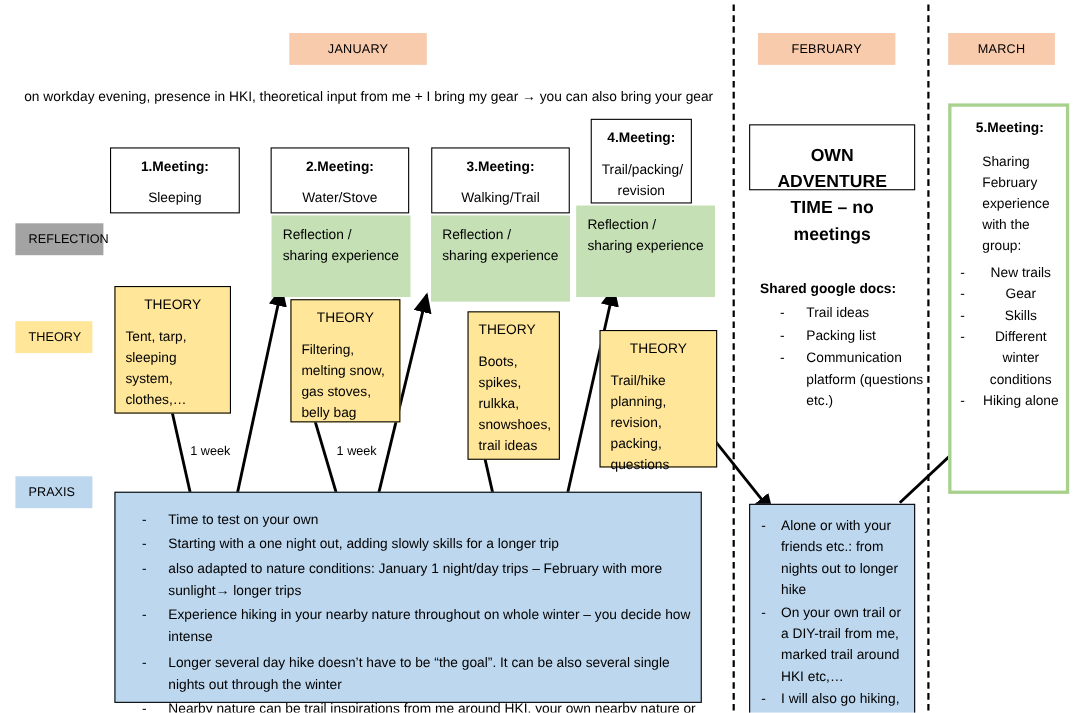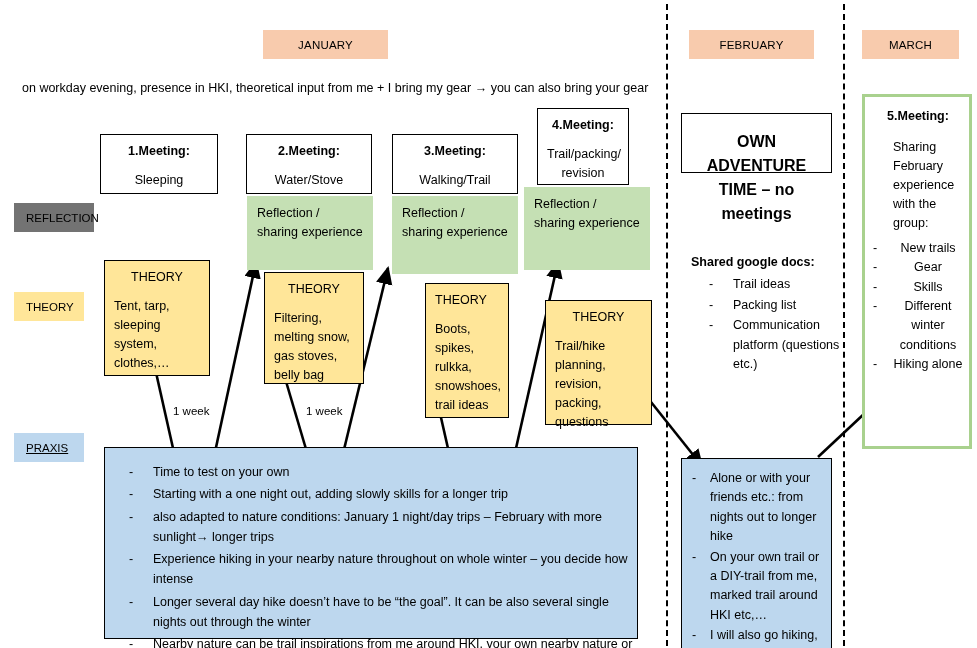--- a/index.html
+++ b/index.html
@@ -32,21 +32,21 @@
     justify-content: center;
   }
 
   
   .row-label {
     font-size: 11.5px;
     display: flex;
     align-items: center;
     padding-left: 12px;
   }
-  .row-label.reflection { background: #737373; }
+  .row-label.reflection { background: #a3a3a3; }
   .row-label.theory     { background: #ffe699; }
   .row-label.praxis     { background: #bdd7ee; }
 
   
   .box {
     border: 1.3px solid #000;
     background: #ffffff;
     font-size: 12.5px;
     line-height: 1.5;
     padding: 7px 9px;
@@ -189,21 +189,21 @@
     <span>FEBRUARY</span>
   </div>
   <div class="abs month-chip" style="left:862px; top:30px; width:97px; height:29px;">
     <span>MARCH</span>
   </div>
 
   <div class="abs intro-text" style="left:22px; top:81px; width:640px;">on workday evening, presence in HKI, theoretical input from me + I bring my gear → you can also bring your gear</div>
 
   <div class="abs row-label reflection" style="left:14px; top:203px; width:80px; height:29px;">REFLECTION</div>
   <div class="abs row-label theory" style="left:14px; top:292px; width:70px; height:29px;">THEORY</div>
-  <div class="abs row-label praxis" style="left:14px; top:433px; width:70px; height:29px;text-decoration:underline;">PRAXIS</div>
+  <div class="abs row-label praxis" style="left:14px; top:433px; width:70px; height:29px;">PRAXIS</div>
 
   <div class="abs box" style="left:100px; top:134px; width:118px; height:60px;">
     <div class="meeting-title">1.Meeting:</div>
     <div class="meeting-sub">Sleeping</div>
   </div>
 
   <div class="abs box" style="left:246px; top:134px; width:126px; height:60px;">
     <div class="meeting-title">2.Meeting:</div>
     <div class="meeting-sub">Water/Stove</div>
   </div>

